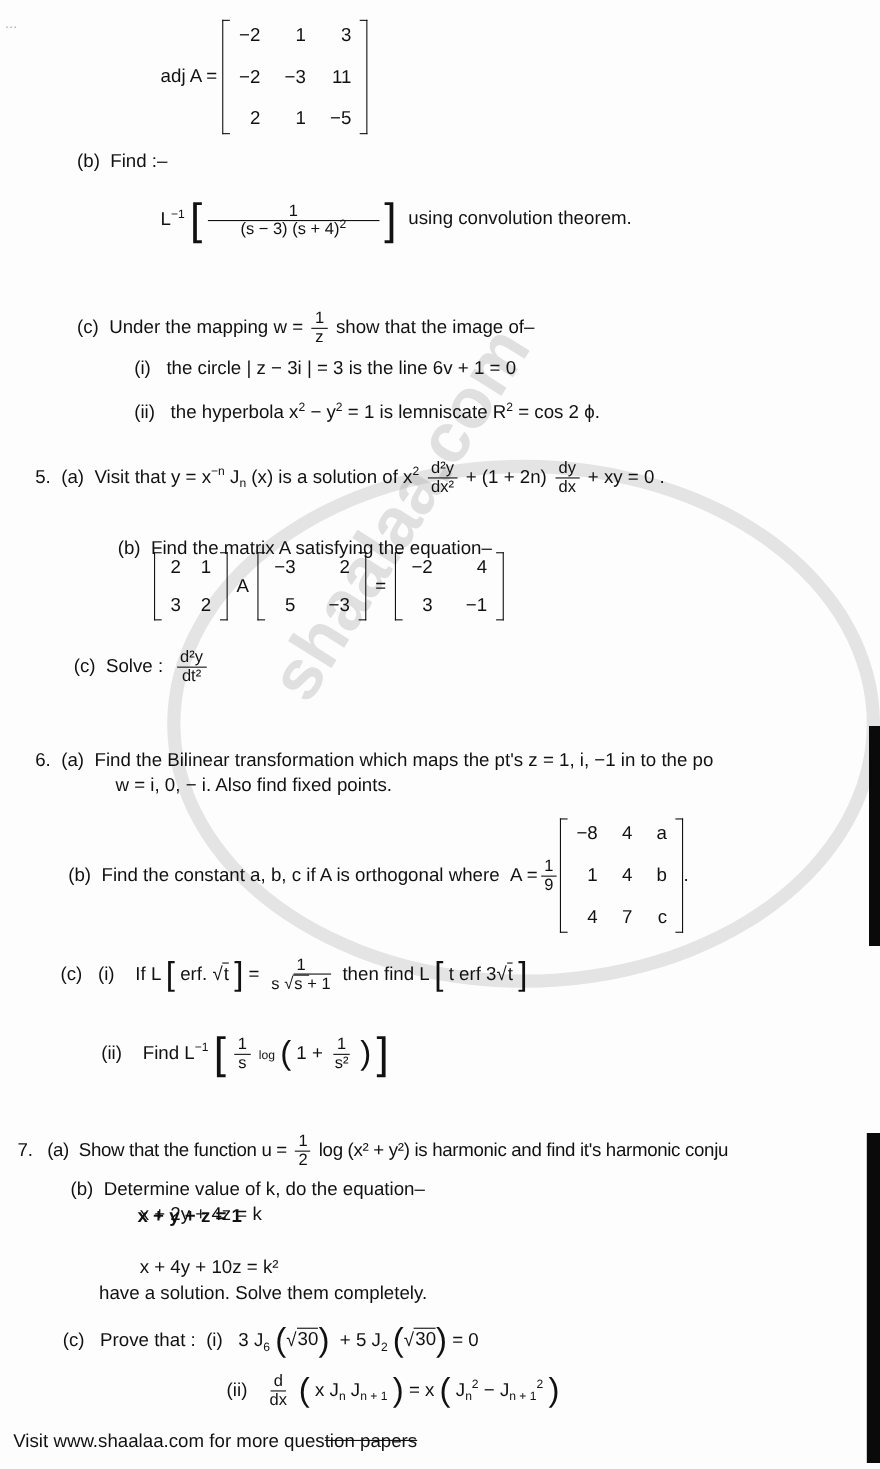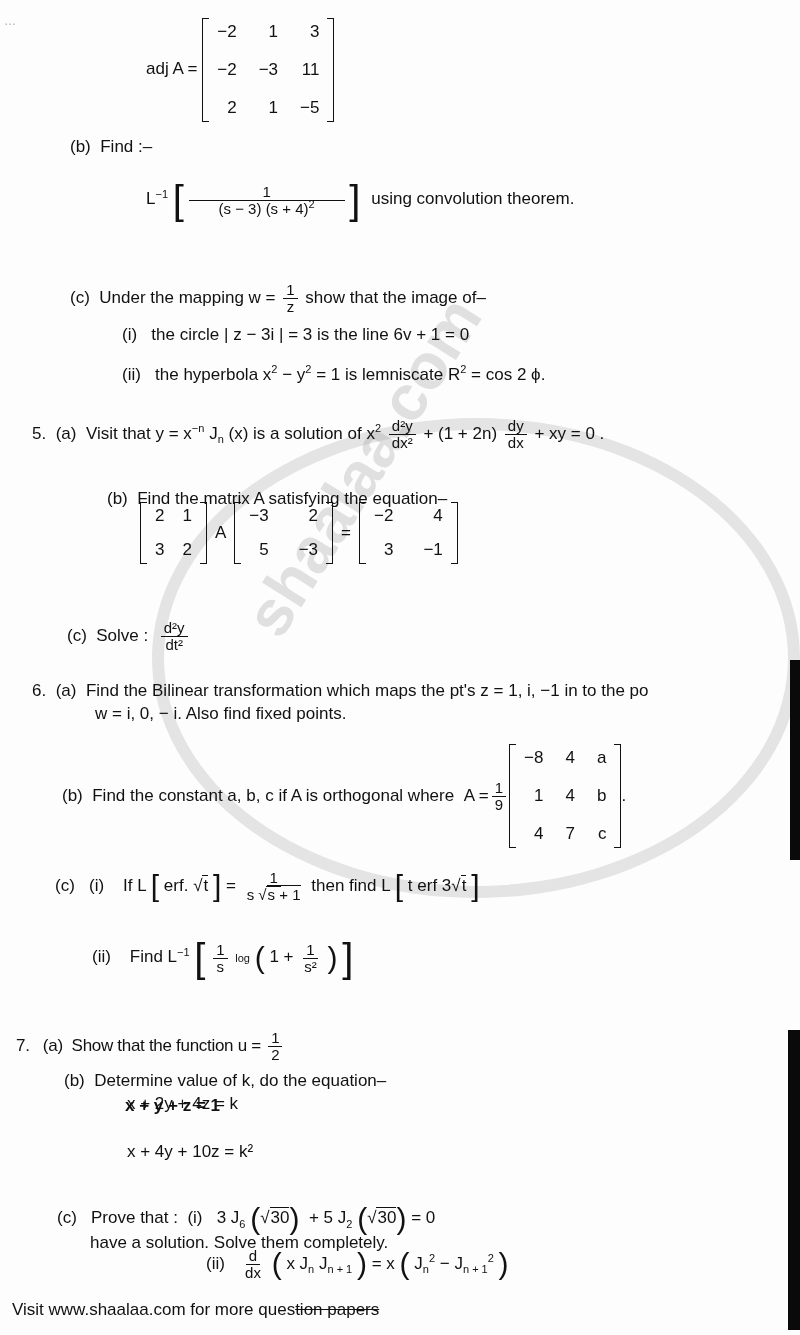--- a/index.html
+++ b/index.html
@@ -150,35 +150,35 @@
     <span class="mgrid" style="grid-template-columns:repeat(2,auto);column-gap:30px;">
       <span>−2</span>
         <span>4</span>
       <span>3</span>
         <span>−1</span>
     </span>
       <span class="bracket r"></span>
     </span>
 </div>
 
-<div class="abs" style="left:67px;top:620px;text-align:center;">
+<div class="abs" style="left:67px;top:590px;text-align:center;">
   <span>(c)</span>&nbsp;
   <span>Solve :</span>&nbsp;
   <span class="frac small">
       <span class="num">d²y</span>
       <span class="den">dt²</span>
     </span>
 </div>
 
 <div class="abs" style="left:32px;top:681px;">
   <span>6.</span>&nbsp;
   <span>(a)</span>&nbsp;
   <span>Find the Bilinear transformation which maps the pt's   z = 1, i, −1 in to the po</span>
 </div>
-<div class="abs" style="left:95px;top:704px;text-align:center;">w = i, 0, − i.   Also find fixed points.</div>
+<div class="abs" style="left:105px;top:704px;text-align:center;">w = i, 0, − i.   Also find fixed points.</div>
 
 <div class="abs" style="left:62px;top:744px;display:flex;align-items:center;">
   <span>(b)</span>&nbsp;&nbsp;
   <span>Find the constant a, b, c if A is orthogonal where</span>&nbsp;&nbsp;
   <span>A =</span>
   <span class="frac small">
       <span class="num">1</span>
       <span class="den">9</span>
     </span>
   <span class="matrix">
@@ -237,29 +237,30 @@
 </div>
 
 <div class="abs" style="left:16px;top:1030px;letter-spacing:-0.3px;">
   <span>7.</span>&nbsp;&nbsp;
   <span>(a)</span>&nbsp;
   <span>Show that the function u =</span>
   <span class="frac small">
       <span class="num">1</span>
       <span class="den">2</span>
     </span>
+  <span>log (x² + y²) is harmonic and find it's harmonic conju</span>
 </div>
 <div class="abs" style="left:64px;top:1071px;">
   <span>(b)</span>&nbsp;
   <span>Determine value of k, do the equation–</span>
 </div>
 <div class="abs" style="left:125px;top:1096px;font-weight:bold;">x + y + z = 1</div>
 <div class="abs" style="left:127px;top:1094px;">x + 2y + 4z = k</div>
 <div class="abs" style="left:127px;top:1142px;">x + 4y + 10z = k²</div>
-<div class="abs" style="left:90px;top:1233px;">have a solution.  Solve them completely.</div>
+<div class="abs" style="left:90px;top:1166px;">have a solution.  Solve them completely.</div>
 
 <div class="abs" style="left:57px;top:1204px;">
   <span>(c)</span>&nbsp;&nbsp;
   <span>Prove that :</span>&nbsp;
   <span>(i)</span>&nbsp;&nbsp;
   <span>3 J</span><sub>6</sub>
   <span class="paren">(</span>√<span class="sqrt">30</span><span class="paren">)</span>
   &nbsp;<span>+ 5  J</span><sub>2</sub>
   <span class="paren">(</span>√<span class="sqrt">30</span><span class="paren">)</span>
   <span>= 0</span>

